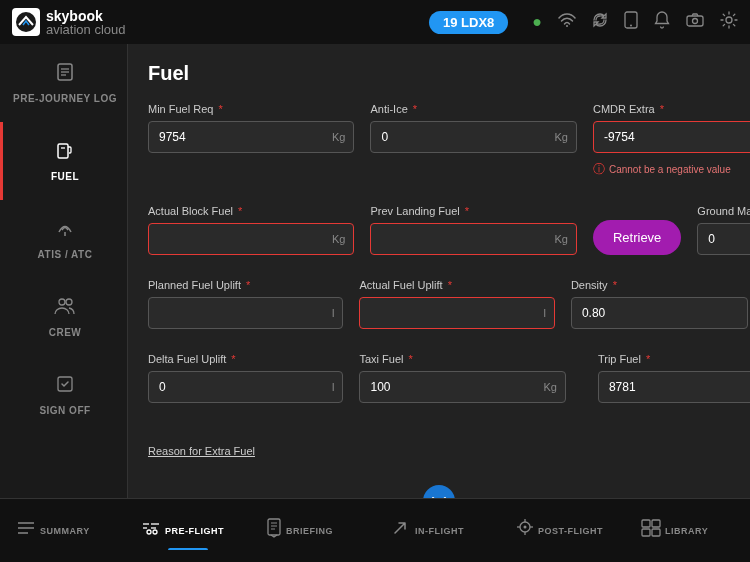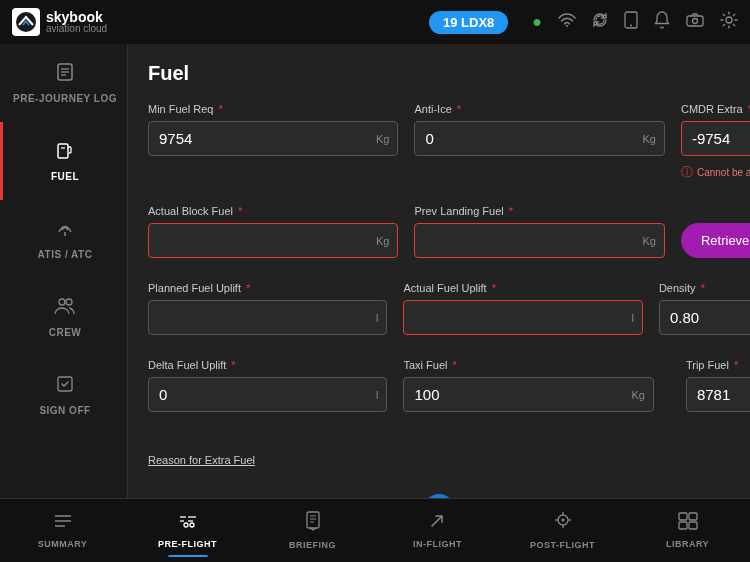--- a/index.html
+++ b/index.html
@@ -39,21 +39,21 @@
       justify-content: center;
     }
     .logo-icon svg { width: 22px; height: 22px; }
     .logo-text {
       font-size: 14px;
       font-weight: bold;
       color: #fff;
       line-height: 1;
     }
     .logo-sub {
-      font-size: 10px;
+      font-size: 13px;
       color: #888;
       line-height: 1;
     }
     .topbar-spacer { flex: 1; }
     .flight-badge {
       background: #2196F3;
       color: #fff;
       font-size: 13px;
       font-weight: bold;
       padding: 4px 14px;
@@ -153,21 +153,21 @@
     }
     .input-wrapper.error {
       border: 1px solid #e53935;
     }
     .input-wrapper input {
       flex: 1;
       background: transparent;
       border: none;
       outline: none;
       color: #fff;
-      font-size: 15px;
+      font-size: 12px;
       padding: 8px 10px;
       min-width: 0;
     }
     .input-unit {
       font-size: 11px;
       color: #888;
       padding: 0 8px;
       white-space: nowrap;
     }
     .error-msg {
@@ -237,21 +237,21 @@
       justify-content: space-around;
       border-top: 1px solid #333;
       flex-shrink: 0;
       position: absolute;
       bottom: 0;
       left: 0;
       right: 0;
     }
     .bottom-nav-item {
       display: flex;
-      flex-direction: column;
+      flex-direction: row;
       align-items: center;
       gap: 4px;
       cursor: pointer;
       padding: 8px 16px;
       position: relative;
       flex: 1;
     }
     .bottom-nav-item.active::after {
       content: '';
       position: absolute;

